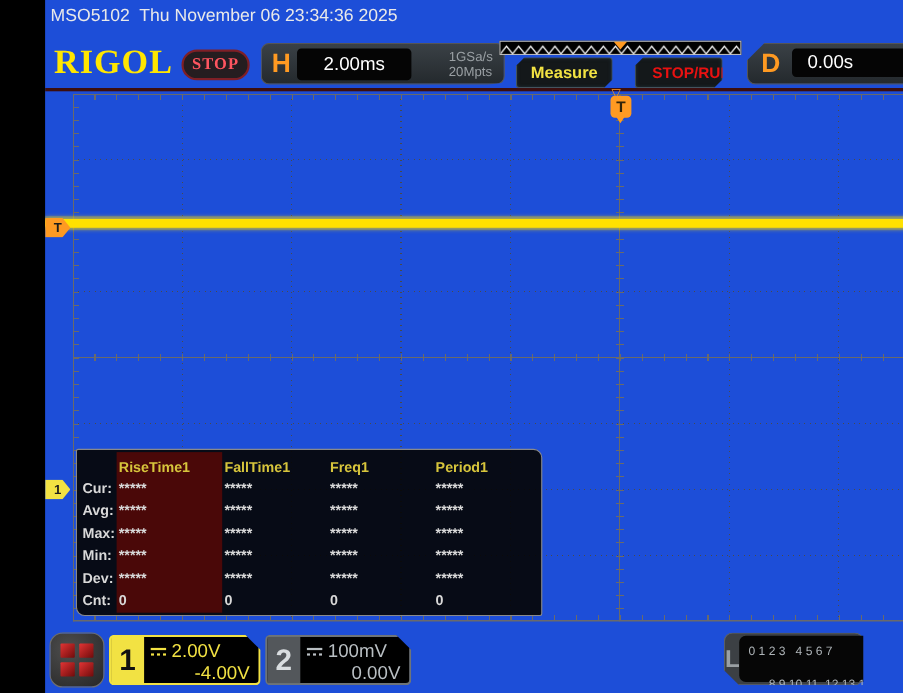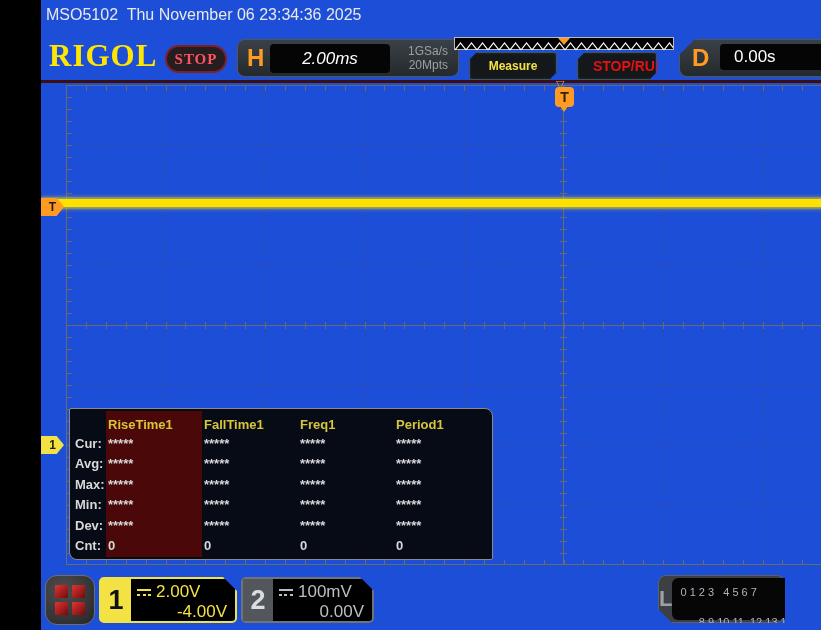--- a/index.html
+++ b/index.html
@@ -14,31 +14,31 @@
   
   .brand { position:absolute; left:8px; top:38px; color:#ffe600; font-family:"Liberation Serif", serif;
            font-weight:bold; font-size:31px; letter-spacing:1px; }
   .stop-badge { position:absolute; left:124px; top:45px; width:62px; height:28px; background:#251d20;
                 border:2px solid #7e1f26; border-radius:14px; color:#ff5560; font-weight:bold;
                 font-size:15px; display:flex; align-items:center; justify-content:center; letter-spacing:1px;font-family:Liberation Serif, serif; }
   .hpanel { position:absolute; left:196px; top:39px; width:222px; height:38px;
             background:linear-gradient(180deg,#3a4146,#24292d); border:1px solid #555;
             border-radius:8px; clip-path:polygon(0 0,100% 0,100% calc(100% - 2px),calc(100% - 16px) 100%,0 100%); }
   .hpanel .hletter { position:absolute; left:9px; top:4px; color:#ff9a22; font-size:24px; font-weight:bold; }
-  .hpanel .inset { position:absolute; left:32px; top:4px; width:120px; height:29px; background:#050505;
-                   border-radius:4px; color:#fff; font-size:17px; display:flex; align-items:center; justify-content:center;font-style:italic; }
-  .hpanel .rates { position:absolute; right:10px; top:4px; text-align:right; color:#9aa0a4; font-size:12px; line-height:14px; }
+  .hpanel .inset { position:absolute; left:32px; top:4px; width:104px; height:29px; background:#050505;
+                   border-radius:4px; color:#fff; font-size:17px; display:flex; align-items:center; justify-content:center; }
+  .hpanel .rates { position:absolute; right:10px; top:4px; text-align:left; color:#9aa0a4; font-size:12px; line-height:14px; }
   .preview { position:absolute; left:413px; top:37px; width:220px; height:13px; background:#000;
              border:1px solid #b9b9b9; }
   .preview .tri { position:absolute; left:calc(50% - 6px); top:0; width:0; height:0;
                   border-left:6px solid transparent; border-right:6px solid transparent; border-top:7px solid #ff9a22; }
   .tbtn { position:absolute; top:52px; height:28px; background:#14181a; border:1px solid #44545e;
           box-shadow:0 0 3px #22333c inset; display:flex; align-items:center; justify-content:center;
           border-radius:3px; clip-path:polygon(8px 0,100% 0,100% calc(100% - 8px),calc(100% - 8px) 100%,0 100%,0 8px); }
-  .measure-btn { left:428px; width:88px; color:#f2e243; font-weight:bold; font-size:12px; }
+  .measure-btn { left:428px; width:88px; color:#f2e243; font-weight:bold; font-size:15px; }
   .stoprun-btn { left:536px; width:80px; color:#e81111; font-weight:bold; font-size:14px;padding-left:24px; }
   .dpanel { position:absolute; left:638px; top:39px; width:180px; height:38px;
             background:linear-gradient(180deg,#3a4146,#24292d); border:1px solid #555; border-radius:8px;
             clip-path:polygon(16px 0,100% 0,100% 100%,0 100%,0 16px); }
   .dpanel .dletter { position:absolute; left:12px; top:4px; color:#ff9a22; font-size:24px; font-weight:bold; }
   .dpanel .inset { position:absolute; left:40px; top:4px; width:132px; height:26px; background:#050505;
                    border-radius:4px; color:#fff; font-size:17px; display:flex; align-items:center; padding-left:14px; }
   .redline { position:absolute; left:0; top:80px; width:100%; height:3px; background:#3c0e0e; }
 
   

